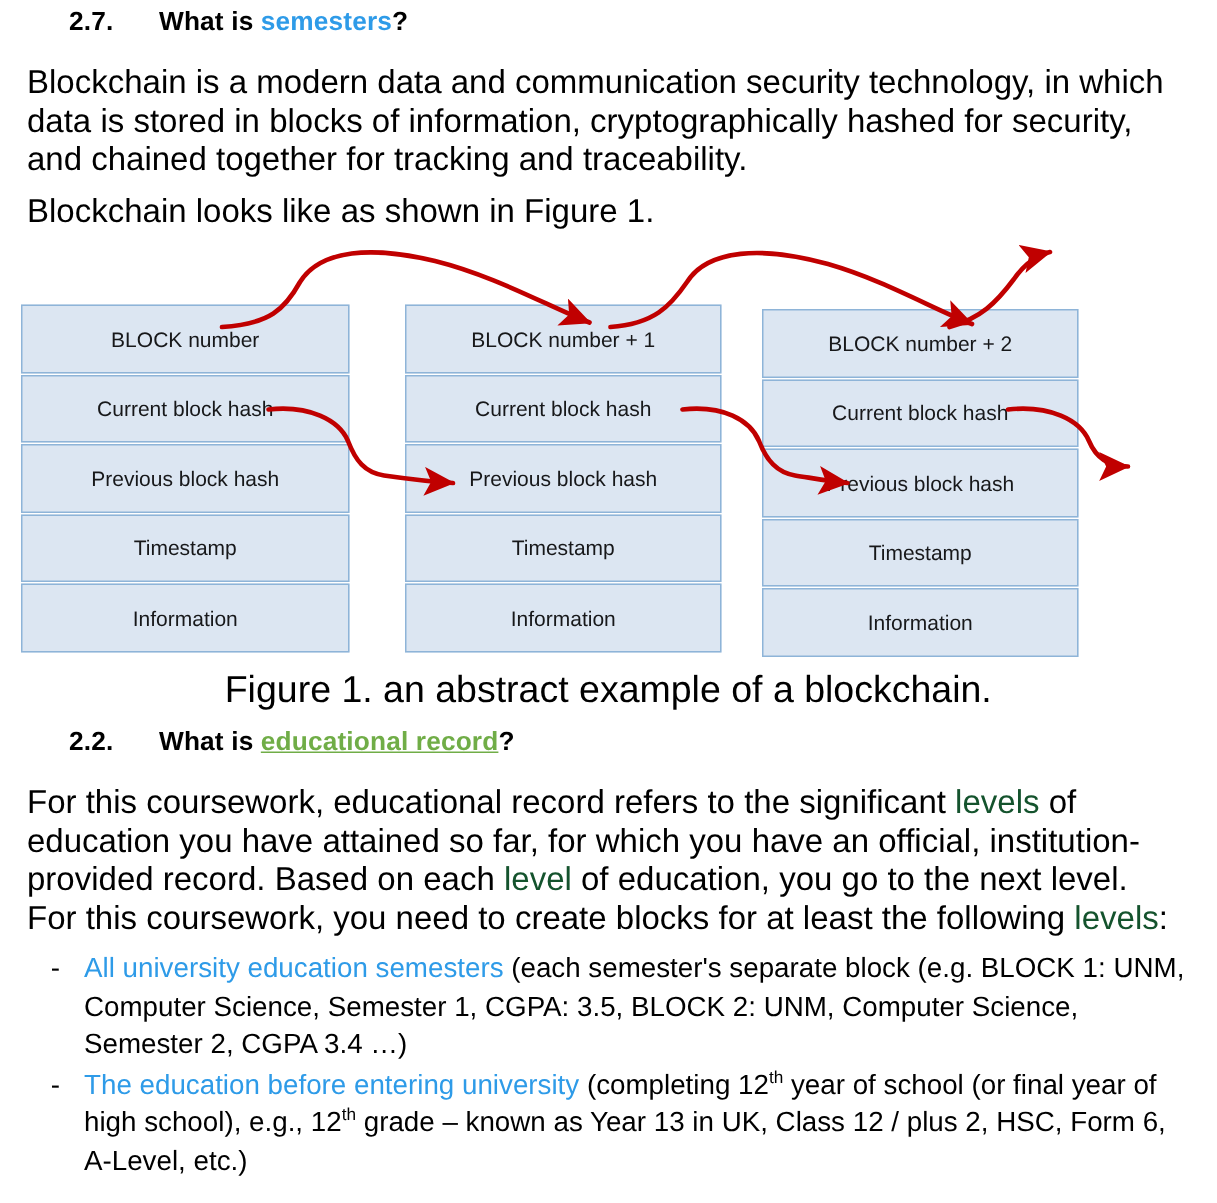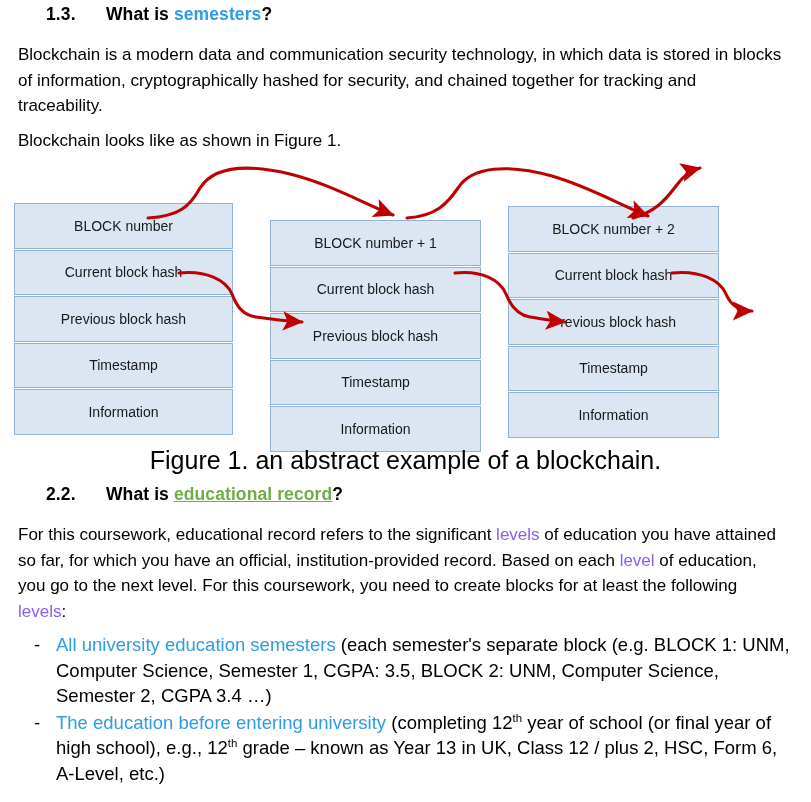--- a/index.html
+++ b/index.html
@@ -23,26 +23,26 @@
     font-weight: bold;
     letter-spacing: 0.1px;
     white-space: nowrap;
   }
   .heading .num {
     display: inline-block;
     width: 60px;
   }
   .accent-blue  { color: #2e9be8; }
   .accent-green { color: #70ad47; text-decoration: underline; }
-  .accent-orange{ color: #8b5cf6; }
+  .accent-orange{ color: #14532d; }
 
   
   .para {
     position: absolute;
-    font-size: 17px;
+    font-size: 22px;
     line-height: 25.5px;
     color: #000000;
   }
 
   
   .caption {
     position: absolute;
     font-size: 25px;
     line-height: 25.5px;
     text-align: center;
@@ -110,38 +110,38 @@
   sup {
     font-size: 0.62em;
     vertical-align: super;
     line-height: 0;
   }
 </style>
 </head>
 <body>
 
 <div class="heading" style="left:46px; top:4px;">
-  <span class="num">1.3.</span><span>What is </span><span class="accent-blue">semesters</span><span>?</span>
+  <span class="num">2.7.</span><span>What is </span><span class="accent-blue">semesters</span><span>?</span>
 </div>
 
 <div class="para" style="left:18px; top:42px; width:764px;">Blockchain is a modern data and communication security technology, in which data is stored in blocks of information, cryptographically hashed for security, and chained together for tracking and traceability.</div>
 
 <div class="para" style="left:18px; top:128px; width:764px;">Blockchain looks like as shown in Figure 1.</div>
 
 <div id="diagram">
 
   <div class="block" style="left:14px; top:43px; width:219px;">
     <div class="row">BLOCK number</div>
     <div class="row">Current block hash</div>
     <div class="row">Previous block hash</div>
     <div class="row">Timestamp</div>
     <div class="row">Information</div>
   </div>
 
-  <div class="block" style="left:270px; top:60px; width:211px;">
+  <div class="block" style="left:270px; top:43px; width:211px;">
     <div class="row">BLOCK number + 1</div>
     <div class="row">Current block hash</div>
     <div class="row">Previous block hash</div>
     <div class="row">Timestamp</div>
     <div class="row">Information</div>
   </div>
 
   <div class="block" style="left:508px; top:46px; width:211px;">
     <div class="row">BLOCK number + 2</div>
     <div class="row">Current block hash</div>

